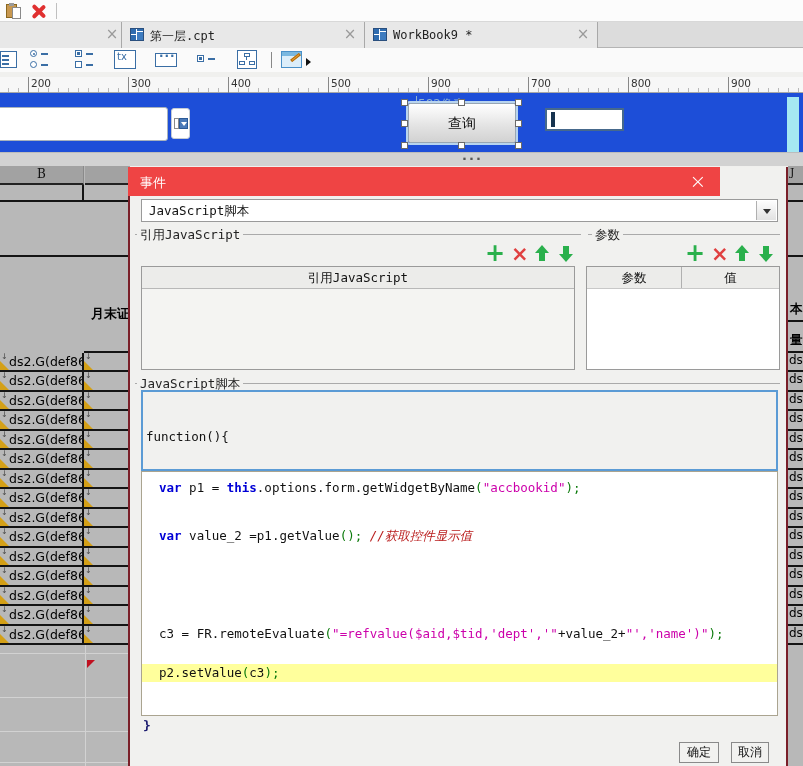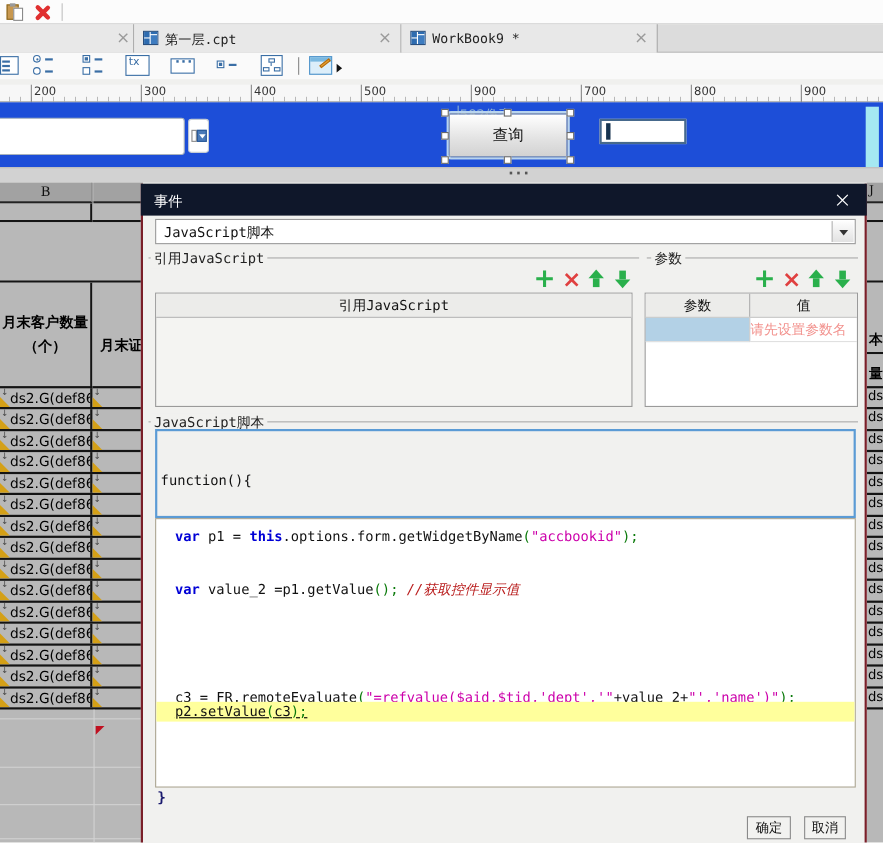--- a/index.html
+++ b/index.html
@@ -92,21 +92,21 @@
   
   .sheet-right { position:absolute; left:788px; top:166px; width:15px; height:600px; background:#b8b8b8; overflow:hidden; }
   .rs-cell { position:absolute; left:0; width:15px; background:#b8b8b8; border-bottom:2px solid #141414; overflow:hidden; }
   .rs-head { background:#a2a2a2; font-family:"DejaVu Serif","Liberation Serif",serif; font-size:11px; color:#111; border-bottom:2px solid #222; padding-left:2px; }
   .rs-ds { position:absolute; left:0; top:187px; width:15px; height:292px; display:flex; flex-direction:column; }
   .rs-dsrow { flex:1; border-bottom:2px solid #141414; font-size:12px; color:#000; white-space:nowrap; overflow:hidden; padding-left:1px; }
   .rs-txt { font-weight:bold; font-size:12.5px; color:#000; padding-left:2px; }
 
   
   .dialog { position:absolute; left:128px; top:167px; width:660px; height:601px; background:#f1f1ef; border-left:2px solid #7a1f29; border-right:2px solid #7a1f29; }
-  .dlg-title { position:absolute; left:-2px; top:0; width:660px; height:29px; background:#0f172a; color:#fff; }
+  .dlg-title { position:absolute; left:-2px; top:0; width:592px; height:29px; background:#ef4444; color:#fff; }
   .dlg-title-text { position:absolute; left:12px; top:7px; font-size:13px; color:#fff; }
   .dlg-x { position:absolute; right:12px; top:3px; width:20px; height:22px; color:#fff; font-size:20px; line-height:22px; text-align:center; font-weight:300; cursor:pointer; }
   .dropdown { position:absolute; left:11px; top:32px; width:637px; height:23px; background:#fff; border:1px solid #9a9a9a; }
   .dd-text { position:absolute; left:7px; top:3px; font-family:"DejaVu Sans Mono",monospace; font-size:12.5px; color:#111; }
   .dd-btn { position:absolute; right:1px; top:1px; width:20px; height:19px; background:linear-gradient(#fdfdfd,#e2e2e2); border-left:1px solid #b0b0b0; }
   .dd-btn:after { content:""; position:absolute; left:6px; top:8px; border-left:4px solid transparent; border-right:4px solid transparent; border-top:5px solid #333; }
   .grp-line { position:absolute; height:1px; background:#aaa; }
   .grp-label { position:absolute; font-family:"DejaVu Sans Mono",monospace; font-size:12.5px; color:#222; background:#f1f1ef; padding:0 3px; }
   .mini-toolbar { position:absolute; top:77px; width:92px; height:20px; }
   .mt-plus { position:absolute; top:-3px; color:#2ab04c; font-size:24px; font-weight:bold; line-height:24px; }
@@ -269,21 +269,20 @@
   <div class="splitter">
     <span class="split-dots">···</span>
   </div>
 
   <div class="sheet-left">
     <div class="colhead" style="left:0;width:84px;border-right:1px solid #8a8a8a;">B</div>
     <div class="colhead" style="left:85px;width:45px;"></div>
     <div class="scell" style="left:0;top:19px;width:84px;height:17px;"></div>
     <div class="scell noR" style="left:84px;top:19px;width:46px;height:17px;"></div>
     <div class="scell noR" style="left:0;top:36px;width:130px;height:55px;"></div>
-    <div class="scell hdr-b" style="left:0;top:91px;width:84px;height:96px;">月末客户数量 （个）</div>
     <div class="scell noR hdr-c" style="left:84px;top:91px;width:46px;height:96px;">月末证</div>
     <div class="ds-rows" id="ds-rows">
         <div class="ds-row">
           <div class="ds-c1">
             <span class="mk-a"></span>
             <span class="mk-t"></span>
             <span class="ds-txt">ds2.G(def86)</span>
           </div>
           <div class="ds-c2">
             <span class="mk-a"></span>
@@ -523,38 +522,34 @@
 
     <div class="listbox">
       <div class="lb-head">引用JavaScript</div>
     </div>
 
     <div class="ptable">
       <div class="pt-head">
         <div class="pt-h1">参数</div>
         <div class="pt-h2">值</div>
       </div>
-      <div class="pt-row">
-        <div class="pt-c1"></div>
-        <div class="pt-c2">请先设置参数名</div>
-      </div>
     </div>
 
     <div class="grp-line" style="left:5px;top:216px;width:645px;"></div>
     <span class="grp-label" style="left:7px;top:209px;">JavaScript脚本</span>
 
     <div class="bluebox">
       <span class="bb-text">function(){</span>
     </div>
 
     <div class="codebox" id="code-lines">
         <div class="code-line" style="top: 7px;"><span class="tk-kw">var</span><span class="tk-pln"> p1 = </span><span class="tk-kw">this</span><span class="tk-pln">.options.form.getWidgetByName</span><span class="tk-grn">(</span><span class="tk-str">"accbookid"</span><span class="tk-grn">);</span></div>
         <div class="code-line" style="top: 55px;"><span class="tk-kw">var</span><span class="tk-pln"> value_2 =p1.getValue</span><span class="tk-grn">();</span><span class="tk-com"> //获取控件显示值</span></div>
         <div class="code-line" style="top: 153px;"><span class="tk-pln">c3 = FR.remoteEvaluate</span><span class="tk-grn">(</span><span class="tk-str">"=refvalue($aid,$tid,'dept','"</span><span class="tk-pln">+value_2+</span><span class="tk-str">"','name')"</span><span class="tk-grn">);</span></div>
-        <div class="code-line hl" style="top: 166px; text-decoration: underline;"><span class="tk-pln">p2.setValue</span><span class="tk-grn">(</span><span class="tk-pln">c3</span><span class="tk-grn">);</span></div>
+        <div class="code-line hl" style="top: 192px;"><span class="tk-pln">p2.setValue</span><span class="tk-grn">(</span><span class="tk-pln">c3</span><span class="tk-grn">);</span></div>
       </div>
 
     <span class="code-footer">}</span>
 
     <div class="dlg-btn btn-ok">确定</div>
     <div class="dlg-btn btn-cancel">取消</div>
   </div>
 
 </div>
 

